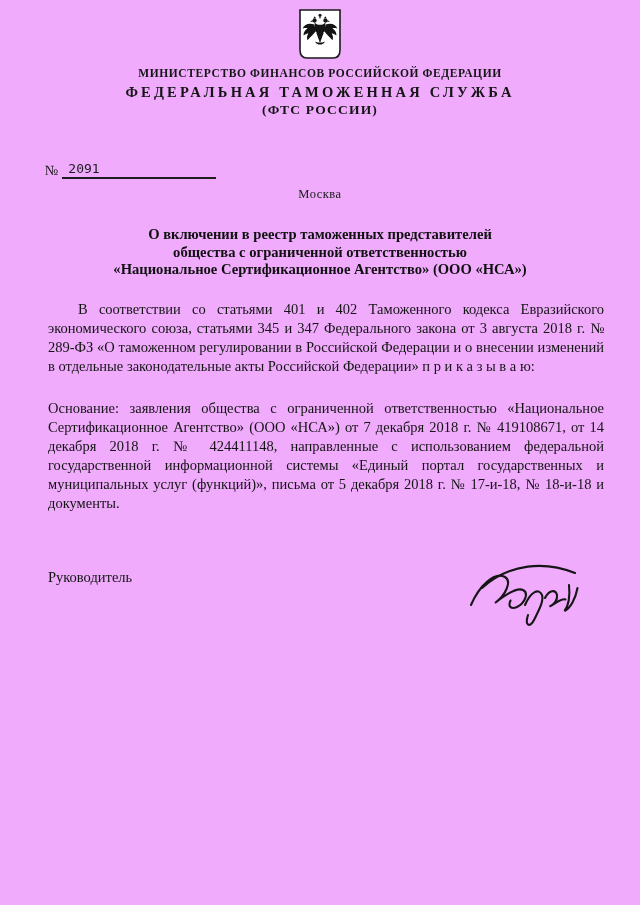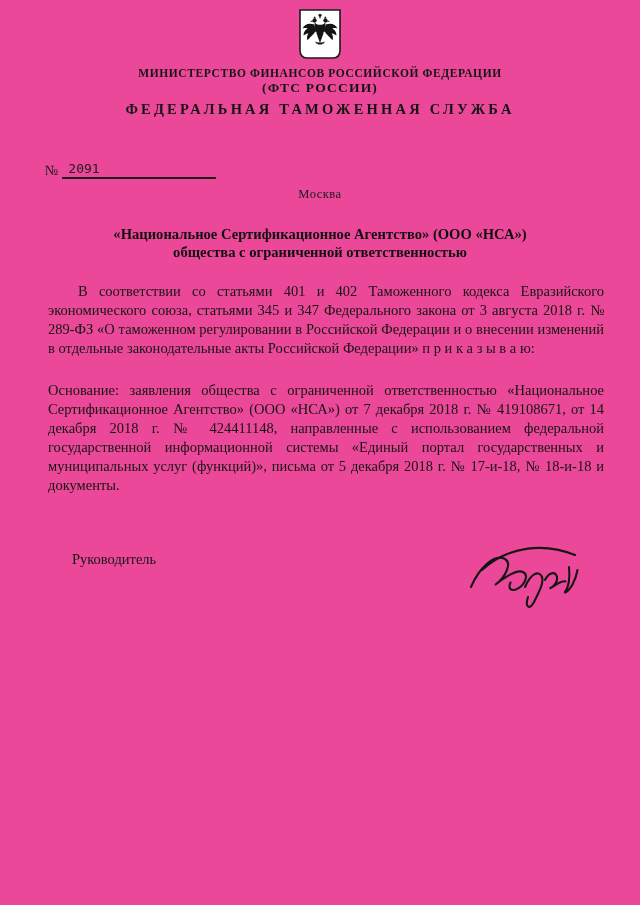--- a/index.html
+++ b/index.html
@@ -1,20 +1,20 @@
 <!DOCTYPE html>
 <html lang="ru"><head>
 <meta charset="utf-8">
 <style>
   html,body{margin:0;padding:0;background:#e8e8e8;}
   .page{
     position:relative;
     width:640px;height:905px;
     margin:0 auto;
-    background:#ec4899;
+    background:#f0abfc;
     color:#111;
     font-family:"Liberation Serif", serif;
     overflow:hidden;
   }
   .emblem-wrap{
     padding-top:8px;
     display:flex;justify-content:center;
   }
   .emblem-frame{display:block;}
   .hdr{
@@ -105,21 +105,20 @@
   .body-block p.indent{text-indent:30px;}
   .body-block p.basis{margin-top:23px;}
   .sig-row{
     margin-top:44px;
     padding:0 40px 0 48px;
     display:flex;
     align-items:flex-start;
     justify-content:space-between;
     font-size:14.5px;
     color:#141414;
-    margin-left:24px;
   }
   .sig-label{padding-top:12px;}
   .sig-name{padding-top:12px;}
   .sig-autograph{margin-left:30px;}
 </style>
 </head>
 <body>
 
 <div class="page">
 
@@ -149,35 +148,36 @@
 
         <path d="M17.2 33.4 C18.2 37.6 25.8 37.6 26.8 33.4 C24 35 20 35 17.2 33.4 Z"></path>
 
         <rect x="11.2" y="18.2" width="1" height="6.4" transform="rotate(28 11.7 21.4)"></rect>
         <circle cx="32.6" cy="21.8" r="1.4"></circle>
       </g>
     </svg>
   </div>
 
   <div class="hdr hdr-ministry">МИНИСТЕРСТВО ФИНАНСОВ РОССИЙСКОЙ ФЕДЕРАЦИИ</div>
+  <div class="hdr hdr-agency">ФЕДЕРАЛЬНАЯ ТАМОЖЕННАЯ СЛУЖБА</div>
   <div class="hdr hdr-agency-short">(ФТС РОССИИ)</div>
-  <div class="hdr hdr-agency">ФЕДЕРАЛЬНАЯ ТАМОЖЕННАЯ СЛУЖБА</div>
 
   <div class="order-line">
     <div class="number-field">
       <span class="number-sign">№</span>
       <span class="number-value">2091</span>
     </div>
   </div>
 
   <div class="city">Москва</div>
 
   <div class="doc-title">
+    <div>О включении в реестр таможенных представителей</div>
+    <div>общества с ограниченной ответственностью</div>
     <div>«Национальное Сертификационное Агентство» (ООО «НСА»)</div>
-    <div>общества с ограниченной ответственностью</div>
   </div>
 
   <div class="body-block">
     <p class="indent">В соответствии со статьями 401 и 402 Таможенного кодекса Евразийского экономического союза, статьями 345 и 347 Федерального закона от 3 августа 2018 г. № 289-ФЗ «О таможенном регулировании в Российской Федерации и о внесении изменений в отдельные законодательные акты Российской Федерации» п р и к а з ы в а ю:</p>
     <p class="basis">Основание: заявления общества с ограниченной ответственностью «Национальное Сертификационное Агентство» (ООО «НСА») от 7 декабря 2018 г. № 419108671, от 14 декабря 2018 г.  № 424411148, направленные с использованием федеральной государственной информационной системы «Единый портал государственных и муниципальных услуг (функций)», письма от 5 декабря 2018 г. № 17-и-18, № 18-и-18 и документы.</p>
   </div>
 
   <div class="sig-row">
     <div class="sig-label">Руководитель</div>
     <svg class="sig-autograph" width="135" height="78" viewBox="0 0 135 78" xmlns="http://www.w3.org/2000/svg" fill="none" stroke="#161616" stroke-width="2.1" stroke-linecap="round">

